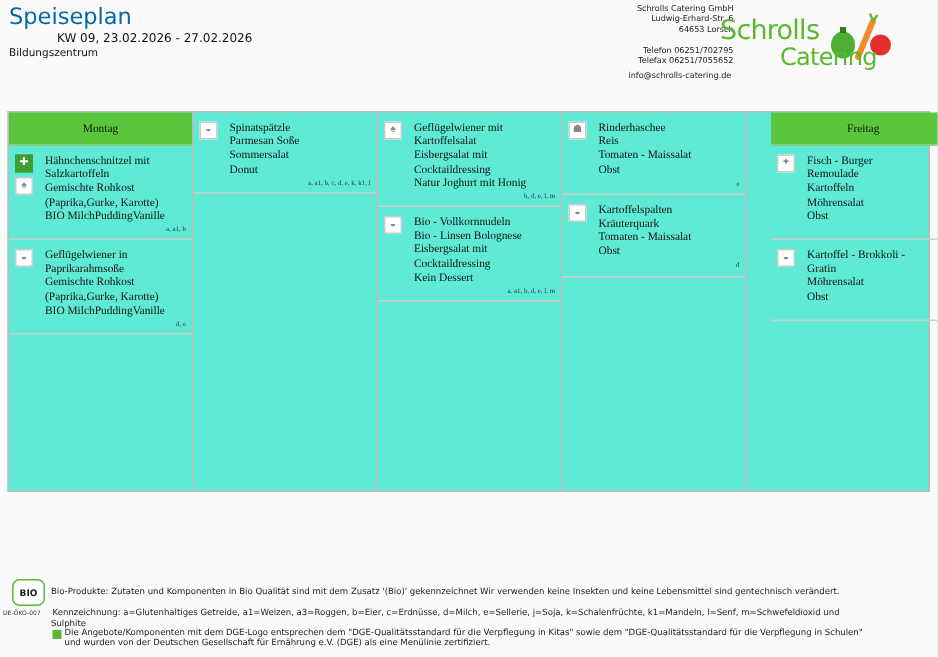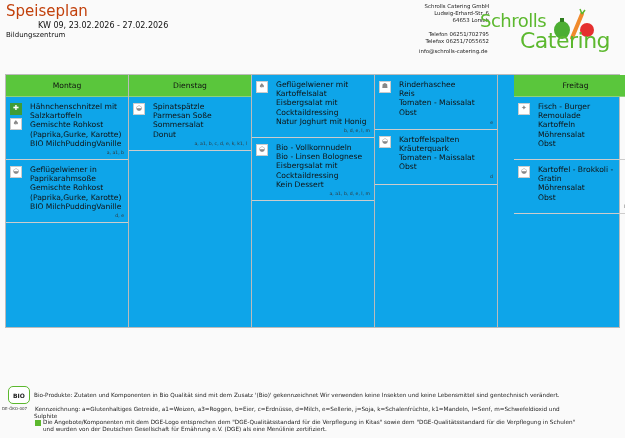--- a/index.html
+++ b/index.html
@@ -1,31 +1,31 @@
 <!DOCTYPE html>
 <html><head>
 <meta charset="utf-8">
 <style>
   * { box-sizing: border-box; margin: 0; padding: 0; }
   html, body { width: 625px; height: 438px; background: #fafafa; overflow: hidden; }
   body { font-family: "DejaVu Sans", sans-serif; color: #111; position: relative; }
 
-  .title { position: absolute; left: 6px; top: 2px; font-size: 15px; color: #c2410c; }
+  .title { position: absolute; left: 6px; top: 2px; font-size: 15px; color: #0369a1; }
   .kw { position: absolute; left: 6px; top: 21px; font-size: 8px; color: #111; margin-left: 32px; }
   .site { position: absolute; left: 6px; top: 31px; font-size: 7px; color: #111; text-align: center; }
 
   .company { position: absolute; right: 136px; top: 3px; font-size: 5.4px; line-height: 7px; text-align: right; color: #222; }
   .company .gap { height: 7px; }
   .email { position: absolute; left: 419px; top: 48px; font-size: 5.4px; color: #222; }
 
   .logo { position: absolute; left: 480px; top: 8px; width: 115px; height: 46px; }
   .logo .l1 { position: absolute; left: 0; top: 2px; font-size: 18px; color: #5cb82e; font-family: "DejaVu Sans", sans-serif; letter-spacing: -0.5px; }
-  .logo .l2 { position: absolute; left: 40px; top: 20px; font-size: 22px; color: #5cb82e; letter-spacing: -0.5px; }
-
-  .grid { position: absolute; left: 5px; top: 74px; width: 615px; height: 254px; border: 1px solid #bbb; background: #0ea5e9; display: flex; }
+  .logo .l2 { position: absolute; left: 40px; top: 20px; font-size: 16px; color: #5cb82e; letter-spacing: -0.5px; }
+
+  .grid { position: absolute; left: 5px; top: 74px; width: 615px; height: 254px; border: 1px solid #bbb; background: #5eead4; display: flex; font-family: Liberation Serif, serif; }
   .col { flex: 0 0 123px; border-right: 1px solid #bbb; display: flex; flex-direction: column; }
   .col:last-child { border-right: none; margin-left: 16px; }
   .head { height: 22px; background: #5ac63c; color: #111; font-size: 7.6px; display: flex; align-items: center; justify-content: center; border-bottom: 1px solid #8fd07c; }
   .meal { position: relative; border-bottom: 1px solid #ccc; padding: 5px 4px 11px 24px; font-size: 7.6px; line-height: 9.2px; }
   .meal .icons { position: absolute; left: 4px; top: 6px; display: flex; flex-direction: column; gap: 3px; }
   .ic { width: 12px; height: 12px; border: 1px solid #ccc; background: #fff; display: flex; align-items: center; justify-content: center; font-size: 7px; color: #888; }
   .ic.dge { background: #3f9c35; border-color: #3f9c35; color: #fff; }
   .meal .line { white-space: nowrap; }
   .meal .allerg { position: absolute; right: 4px; bottom: 2px; font-size: 4.6px; color: #333; }
   .filler { flex: 1; }
@@ -93,21 +93,20 @@
       <div class="line">Paprikarahmsoße</div>
       <div class="line">Gemischte Rohkost</div>
       <div class="line">(Paprika,Gurke, Karotte)</div>
       <div class="line">BIO MilchPuddingVanille</div>
       <span class="allerg">d, e</span>
     </div>
     <div class="filler"></div>
   </div>
 
   <div class="col">
-    <div class="head">Dienstag</div>
     <div class="meal">
       <div class="icons">
           <span class="ic">◒</span>
         </div>
       <div class="line">Spinatspätzle</div>
       <div class="line">Parmesan Soße</div>
       <div class="line">Sommersalat</div>
       <div class="line">Donut</div>
       <span class="allerg">a, a1, b, c, d, e, k, k1, l</span>
     </div>

